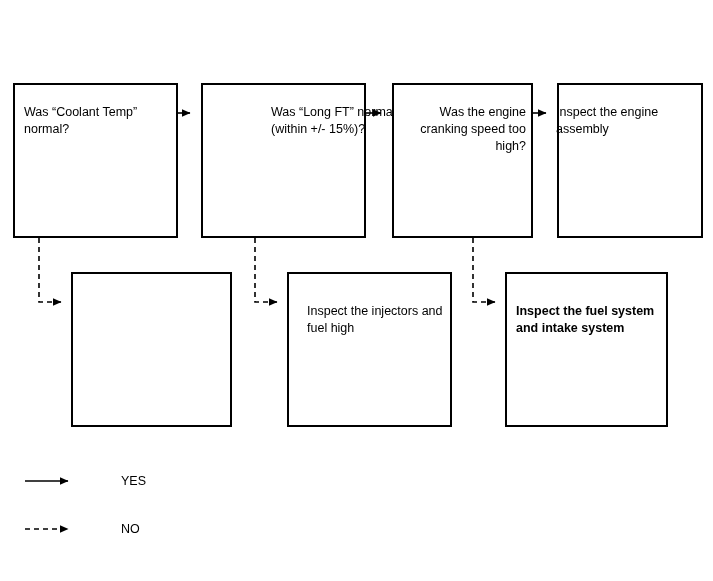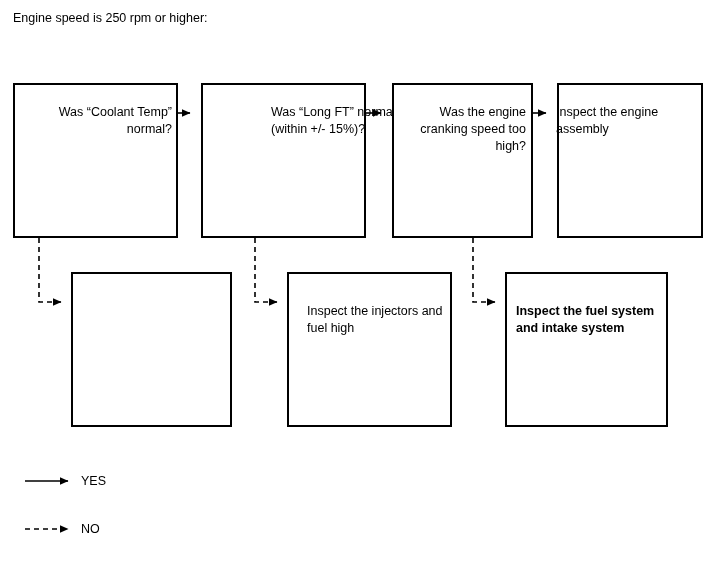--- a/index.html
+++ b/index.html
@@ -46,28 +46,28 @@
     line-height: 17px;
     color: #000000;
     white-space: pre-line;
   }
   .legend-label {
     position: absolute;
     font-size: 12.5px;
     line-height: 16px;
     color: #000000;
     white-space: nowrap;
+    margin-left: 40px;
   }
 </style>
 </head>
 <body>
 
 <div id="page">
 
-  <div class="caption-text">Engine speed is 250 rpm or higher:</div>
 
   <svg id="flow-svg" viewBox="0 0 713 581">
     <defs>
       <marker id="arrow-solid" markerWidth="9" markerHeight="9" refX="8" refY="4.5" orient="auto" markerUnits="userSpaceOnUse">
         <path d="M0,0.7 L8.5,4.5 L0,8.3 z" fill="#000000"></path>
       </marker>
       <marker id="arrow-dashed" markerWidth="9" markerHeight="9" refX="8" refY="4.5" orient="auto" markerUnits="userSpaceOnUse">
         <path d="M0,0.7 L8.5,4.5 L0,8.3 z" fill="#000000"></path>
       </marker>
     </defs>
@@ -78,21 +78,21 @@
 
     <path d="M39,238 L39,302 L61,302" stroke="#000000" stroke-width="1.6" fill="none" stroke-dasharray="5,4" marker-end="url(#arrow-dashed)"></path>
     <path d="M255,238 L255,302 L277,302" stroke="#000000" stroke-width="1.6" fill="none" stroke-dasharray="5,4" marker-end="url(#arrow-dashed)"></path>
     <path d="M473,238 L473,302 L495,302" stroke="#000000" stroke-width="1.6" fill="none" stroke-dasharray="5,4" marker-end="url(#arrow-dashed)"></path>
 
     <path d="M25,481 L68,481" stroke="#000000" stroke-width="1.6" fill="none" marker-end="url(#arrow-solid)"></path>
     <path d="M25,529 L68,529" stroke="#000000" stroke-width="1.6" fill="none" stroke-dasharray="5,4" marker-end="url(#arrow-dashed)"></path>
   </svg>
 
   <div class="node" style="left:13px; top:83px; width:165px; height:155px;"></div>
-  <div class="node-label" style="left:24px; top:104px; width:148px;text-align:right;">Was “Coolant Temp” normal?</div>
+  <div class="node-label" style="left:24px; top:104px; width:148px;">Was “Coolant Temp” normal?</div>
 
   <div class="node" style="left:201px; top:83px; width:165px; height:155px;"></div>
   <div class="node-label" style="left:223px; top:104px; width:130px;margin-left:48px;">Was “Long FT” normal (within +/- 15%)?</div>
 
   <div class="node" style="left:392px; top:83px; width:141px; height:155px;"></div>
   <div class="node-label" style="left:408px; top:104px; width:118px;text-align:right;">Was the engine cranking speed too high?</div>
 
   <div class="node" style="left:557px; top:83px; width:146px; height:155px;"></div>
   <div class="node-label" style="left:556px; top:104px; width:128px;">Inspect the engine assembly</div>
 

